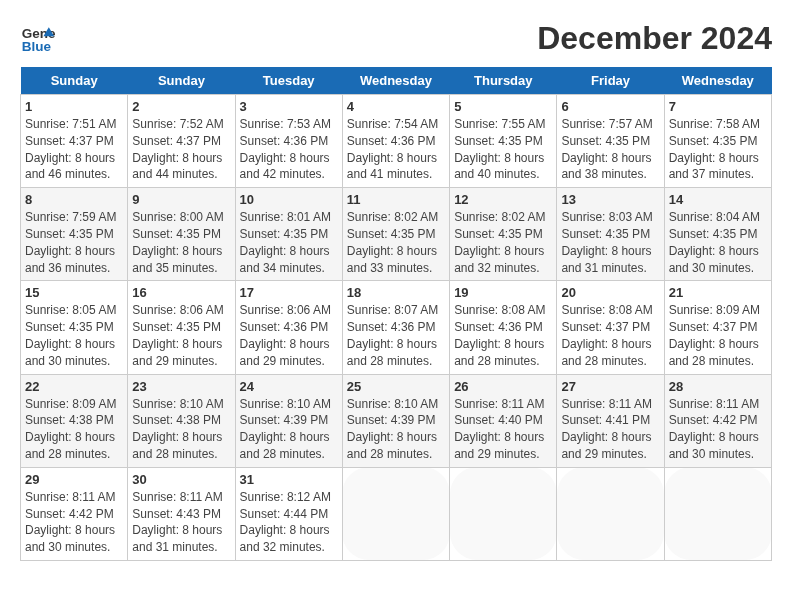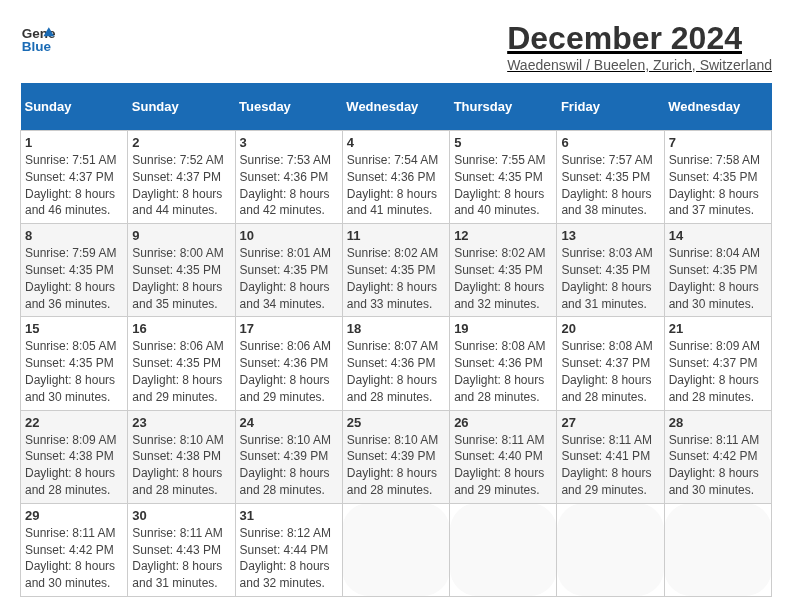--- a/index.html
+++ b/index.html
@@ -19,42 +19,41 @@
     .logo {
       display: flex;
       align-items: center;
       gap: 4px;
     }
     .logo-icon {
       width: 36px;
       height: 36px;
     }
     .title-area {
-      text-align: left;
-      text-decoration: underline;
+      text-align: center;
     }
     .month-title {
       font-size: 32px;
       font-weight: bold;
       color: #333;
     }
     .location-title {
       font-size: 14px;
       color: #555;
     }
     .calendar-table {
       width: 100%;
       border-collapse: collapse;
       font-size: 11px;
     }
     .calendar-table th {
       background-color: #1a6bb5;
       color: #fff;
-      padding: 16px 4px;
-      text-align: left;
+      padding: 6px 4px;
+      text-align: center;
       font-size: 13px;
       font-weight: bold;
     }
     .calendar-table td {
       border: 1px solid #ccc;
       vertical-align: top;
       padding: 4px;
       width: calc(100% / 7);
       height: 80px;
       background: #fff;
@@ -88,21 +87,20 @@
 <div class="header-area">
   <div class="logo">
     <svg class="logo-icon" viewBox="0 0 40 40">
       <text x="2" y="20" font-size="15" font-weight="bold" fill="#333">General</text>
       <text x="2" y="34" font-size="15" font-weight="bold" fill="#1a6bb5">Blue</text>
       <polygon points="32,8 38,18 26,18" fill="#1a6bb5"></polygon>
     </svg>
   </div>
   <div class="title-area">
     <div class="month-title">December 2024</div>
-    <div class="location-title">Waedenswil / Bueelen, Zurich, Switzerland</div>
   </div>
 </div>
 
 <table class="calendar-table">
   <thead>
     <tr>
       <th>Sunday</th>
       <th>Sunday</th>
       <th>Tuesday</th>
       <th>Wednesday</th>

